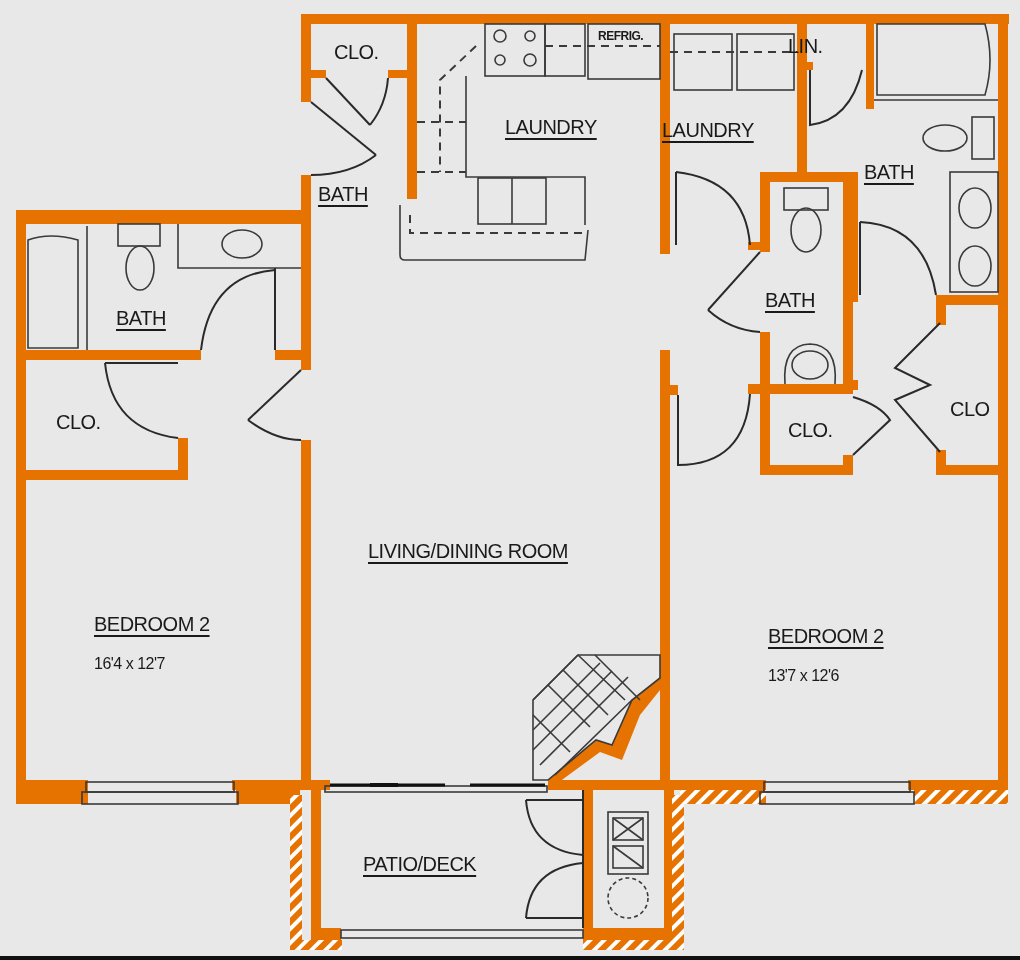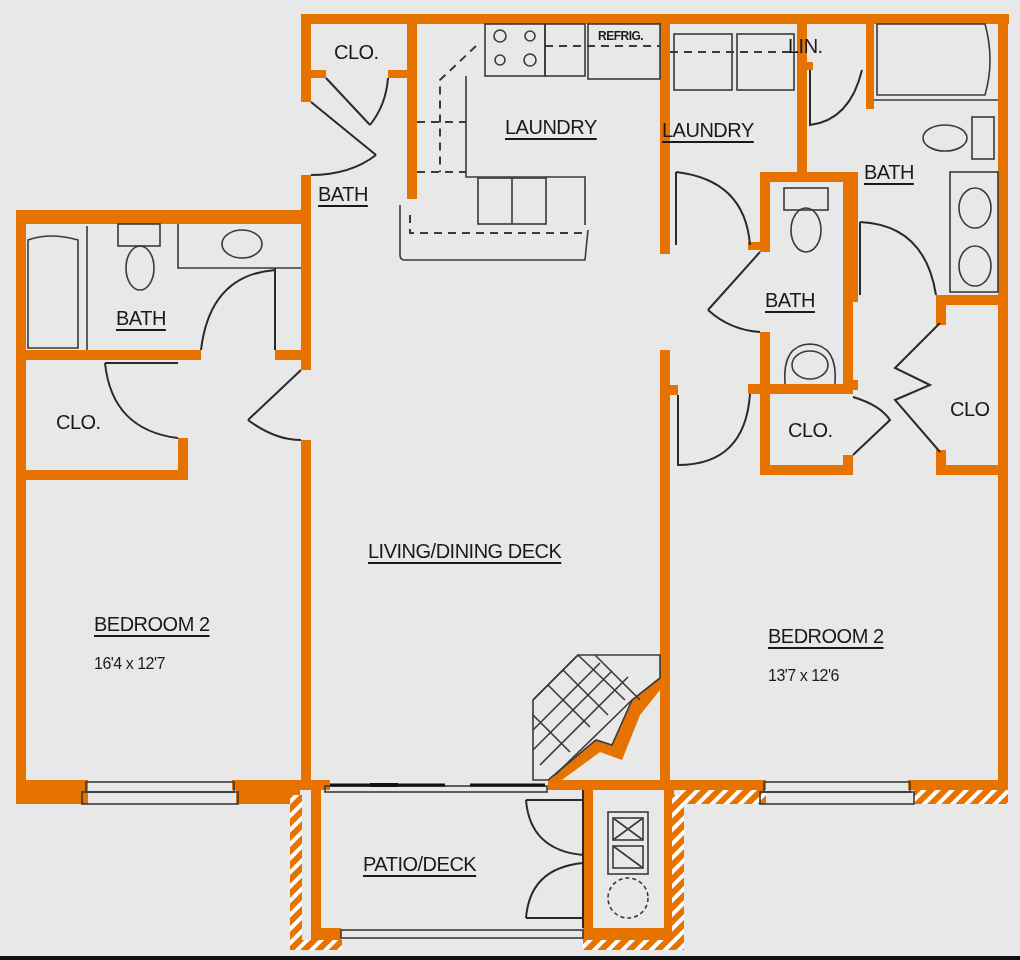--- a/index.html
+++ b/index.html
@@ -217,20 +217,20 @@
 <span class="lbl small" style="left:598px;top:30px;">REFRIG.</span>
 <span class="lbl u" style="left:662px;top:120px;text-align:center;">LAUNDRY</span>
 <span class="lbl" style="left:788px;top:36px;">LIN.</span>
 <span class="lbl u" style="left:864px;top:162px;">BATH</span>
 <span class="lbl u" style="left:318px;top:184px;">BATH</span>
 <span class="lbl u" style="left:116px;top:308px;">BATH</span>
 <span class="lbl u" style="left:765px;top:290px;">BATH</span>
 <span class="lbl" style="left:56px;top:412px;">CLO.</span>
 <span class="lbl" style="left:788px;top:420px;">CLO.</span>
 <span class="lbl" style="left:950px;top:375px;margin-top:24px;">CLO</span>
-<span class="lbl u" style="left:368px;top:541px;">LIVING/DINING DECK</span>
+<span class="lbl u" style="left:368px;top:541px;">LIVING/DINING ROOM</span>
 <span class="lbl u" style="left:94px;top:614px;">BEDROOM 2</span>
 <span class="lbl dim" style="left:94px;top:656px;">16'4 x 12'7</span>
 <span class="lbl u" style="left:768px;top:626px;">BEDROOM 2</span>
 <span class="lbl dim" style="left:768px;top:668px;">13'7 x 12'6</span>
 <span class="lbl u" style="left:363px;top:854px;">PATIO/DECK</span>
 
 <div class="bottom-bar"></div>
 
 </body></html>

